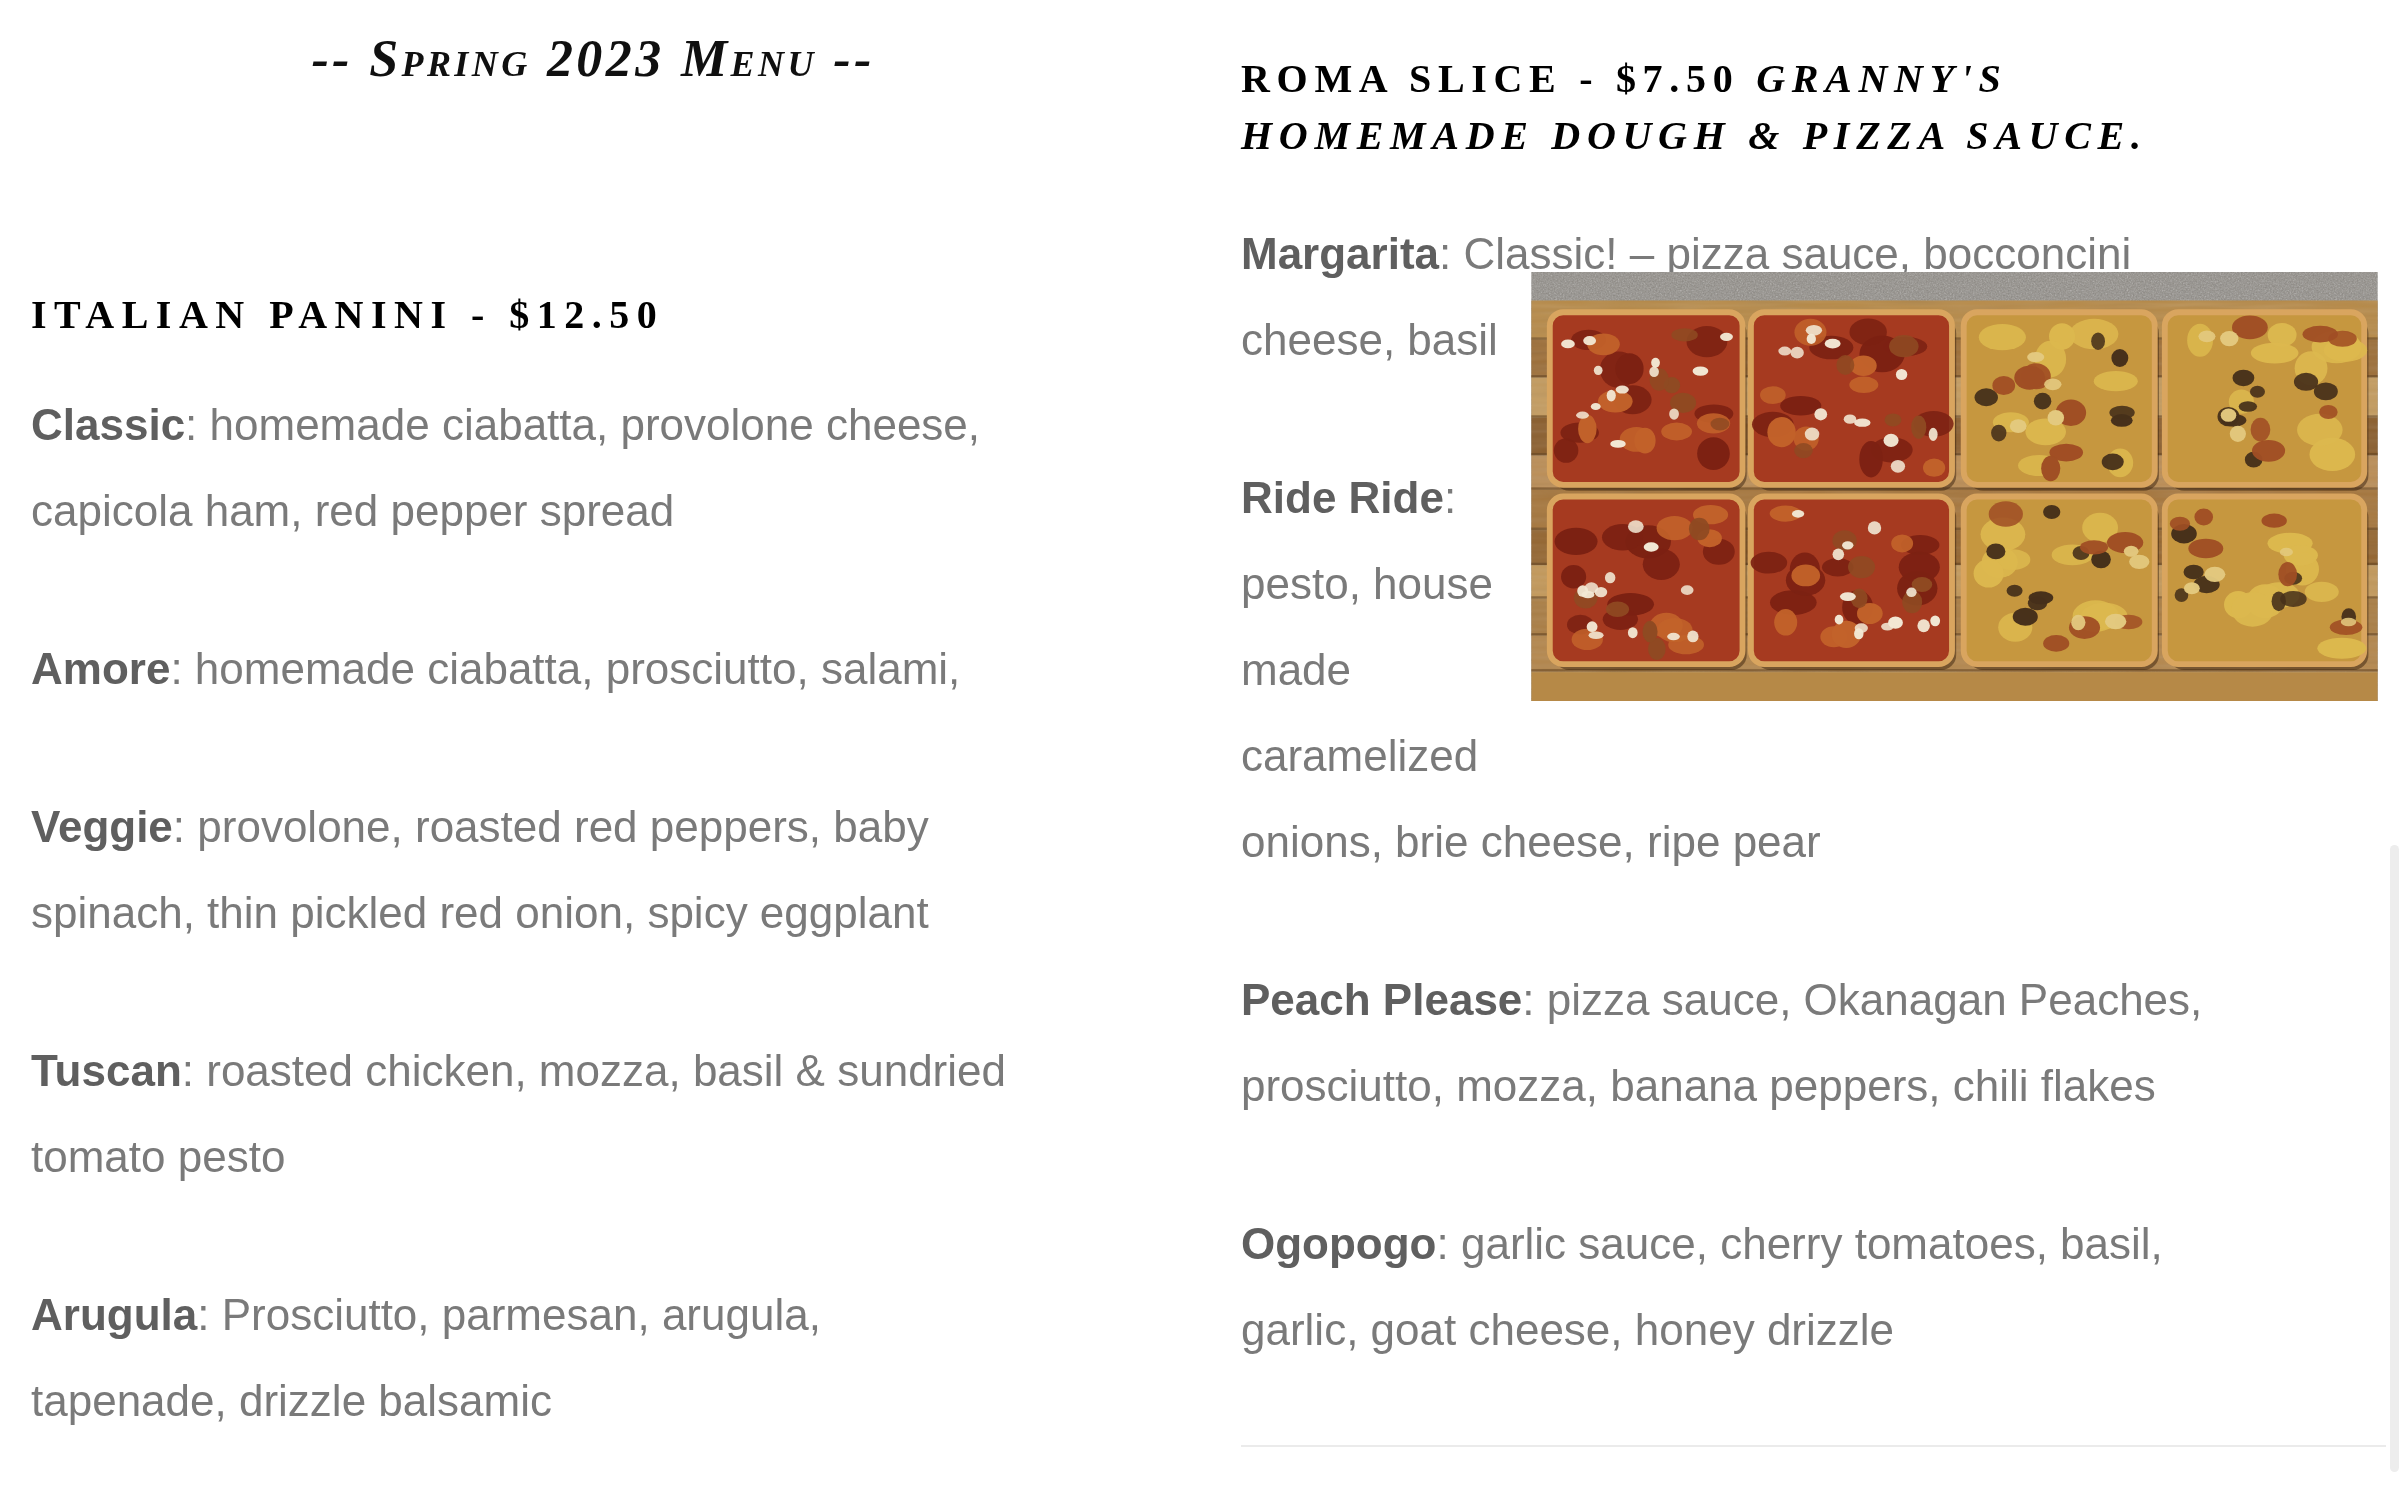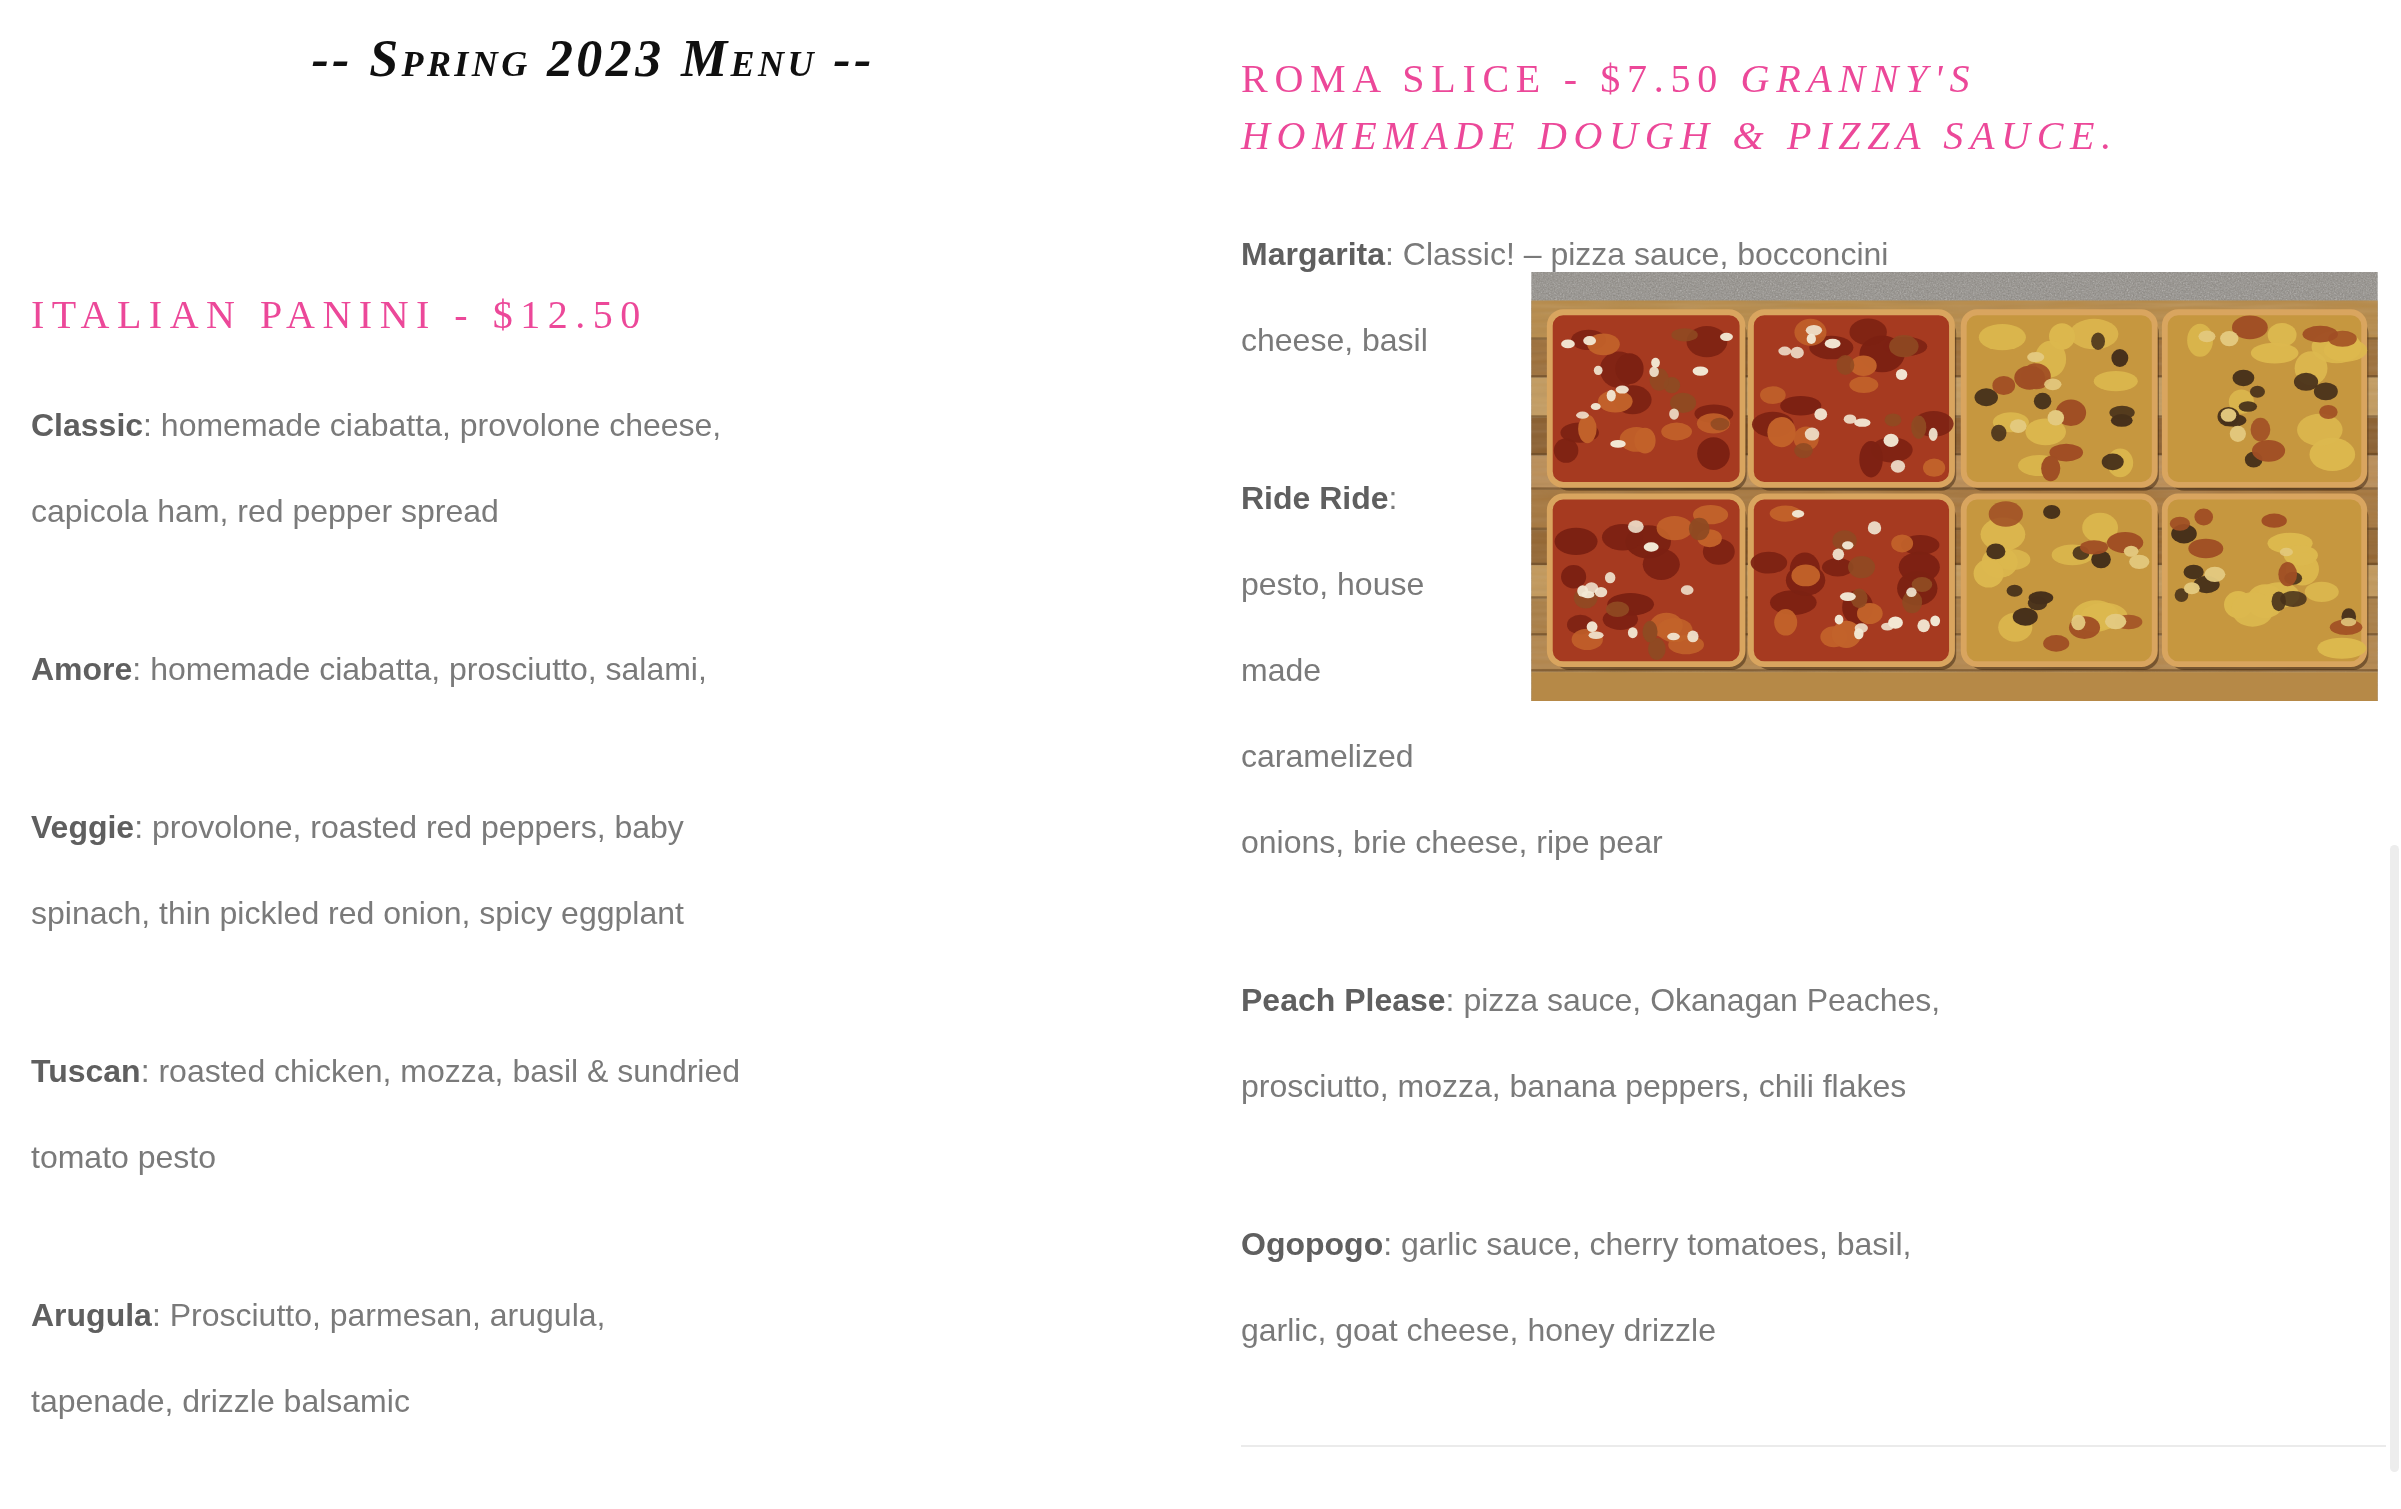--- a/index.html
+++ b/index.html
@@ -18,30 +18,30 @@
     margin:17px 0 0 0;
     font-family:"Liberation Serif", serif;
     font-style:italic;font-weight:700;
     font-variant:small-caps;
     font-size:52px;line-height:84px;
     letter-spacing:3.4px;color:#101010;white-space:nowrap;text-align:center;
   }
   .section-heading{
     margin:189px 0 0 0;
     font-family:"Liberation Serif", serif;
-    font-weight:400;font-size:40px;line-height:50px;
-    letter-spacing:7.5px;color:#ec4899;white-space:nowrap;
+    font-weight:700;font-size:40px;line-height:50px;
+    letter-spacing:7.5px;color:#000000;white-space:nowrap;
   }
   .col-right .section-heading{margin:50px 0 0 0;line-height:57px;letter-spacing:6.7px;}
   .section-heading .it{font-style:italic;}
 
   
   .items{margin-top:42px;}
   .col-right .items{margin-top:47px;}
-  .item{margin:0 0 72px 0;font-size:32px;color:#7a7a7a;}
+  .item{margin:0 0 72px 0;font-size:44px;color:#7a7a7a;}
   .item .line{display:block;line-height:86px;white-space:nowrap;}
   .item b{font-weight:700;color:#5f5f5f;}
 
   
   .pizza-photo{
     position:absolute;top:272px;left:290px;width:847px;height:429px;
   }
   .pizza-photo svg{display:block;width:847px;height:429px;}
 
   

